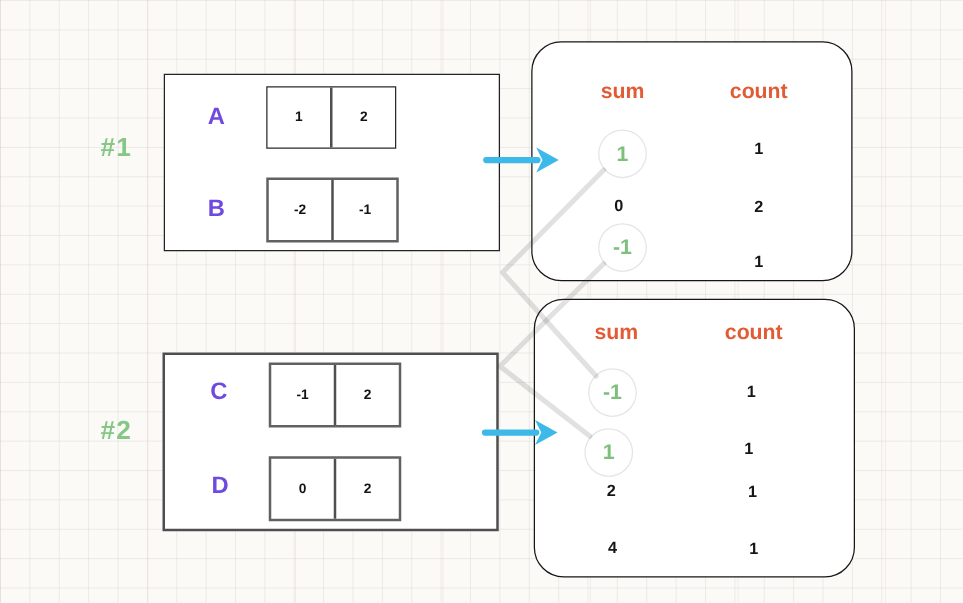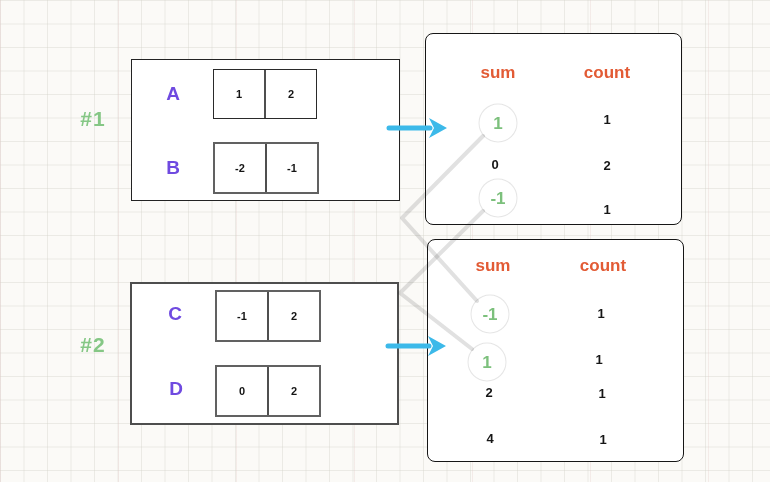--- a/index.html
+++ b/index.html
@@ -30,21 +30,21 @@
   .cellgroup{position:absolute;display:flex;border:2.2px solid #616161;background:#fff;}
   .cellgroup.dark{border-color:#2a2a2a;border-width:1.8px;}
   .cell{
     width:50px;height:48px;display:flex;align-items:center;justify-content:center;
     font-size:11px;font-weight:600;color:#141414;
   }
   .cell + .cell{border-left:2px solid #4f4f4f;}
   
   .result-box{
     position:absolute;background:#ffffff;
-    border:1.6px solid #161616;border-radius:8px;z-index:1;
+    border:1.6px solid #161616;border-radius:24px;z-index:1;
   }
   .hdr{
     position:absolute;transform:translate(-50%,-50%);
     color:#e25b35;font-size:17px;font-weight:600;z-index:4;
   }
   .val{
     position:absolute;transform:translate(-50%,-50%);
     font-size:13px;font-weight:600;color:#161616;z-index:4;
   }
   .val.circled{

